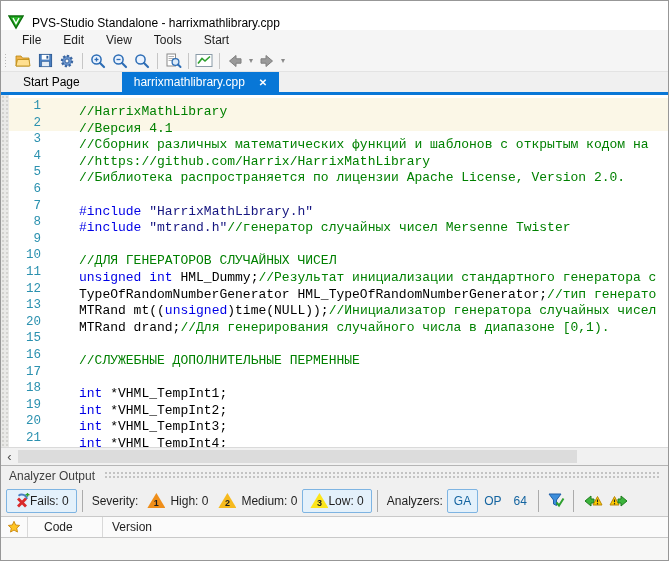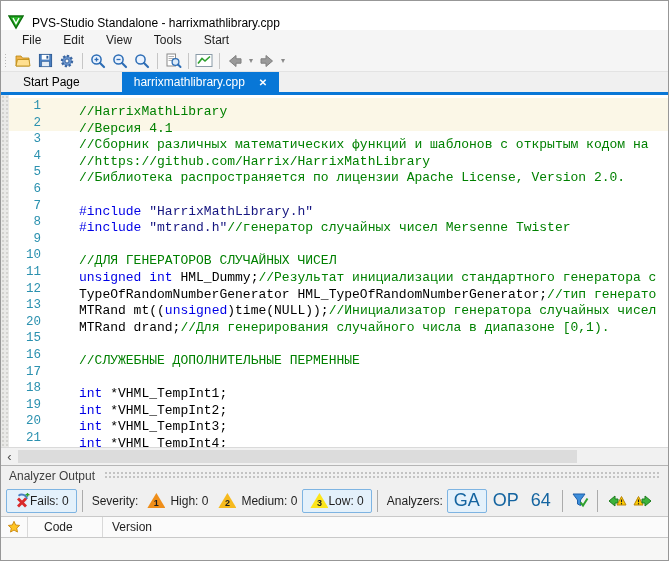--- a/index.html
+++ b/index.html
@@ -76,21 +76,21 @@
   .sel-btn { display:flex; align-items:center; padding:2px 7px; height:24px;
              border:1px solid #7eb4e2; background:#e4f1fb; border-radius:2px; }
   .plain-group { display:flex; align-items:center; gap:5px; padding:2px 5px; height:24px; }
   .ot-label { font-size:12px; color:#1e1e1e; white-space:nowrap; }
   .ot-sep { width:1px; height:22px; background:#ababab; margin:0 5px; flex:none; }
   .sev-tri { position:relative; width:18px; height:15px; flex:none; }
   .sev-tri::before { content:""; position:absolute; inset:0;
                      clip-path:polygon(50% 0, 100% 100%, 0 100%); background:var(--tri); }
   .sev-num { position:absolute; left:0; right:0; bottom:0; text-align:center;
              font-size:9px; font-weight:bold; color:#1e1e1e; }
-  .an-btn { font-size:18px; color:#1464a0; padding:2px 6px; height:24px;
+  .an-btn { font-size:12px; color:#1464a0; padding:2px 6px; height:24px;
             display:flex; align-items:center; }
   .an-btn.sel { border:1px solid #7eb4e2; background:#e4f1fb; border-radius:2px; }
   .icon-btn { padding:1px 3px; display:flex; align-items:center; }
 
   
   .tbl-head { height:22px; background:#fbfbfb; border-top:1px solid #c9c9c9;
               border-bottom:1px solid #c9c9c9; display:flex; flex:none; font-size:12px;
               color:#1e1e1e; }
   .th { border-right:1px solid #d9d9d9; display:flex; align-items:center; }
   .th-star { width:27px; justify-content:center; }

